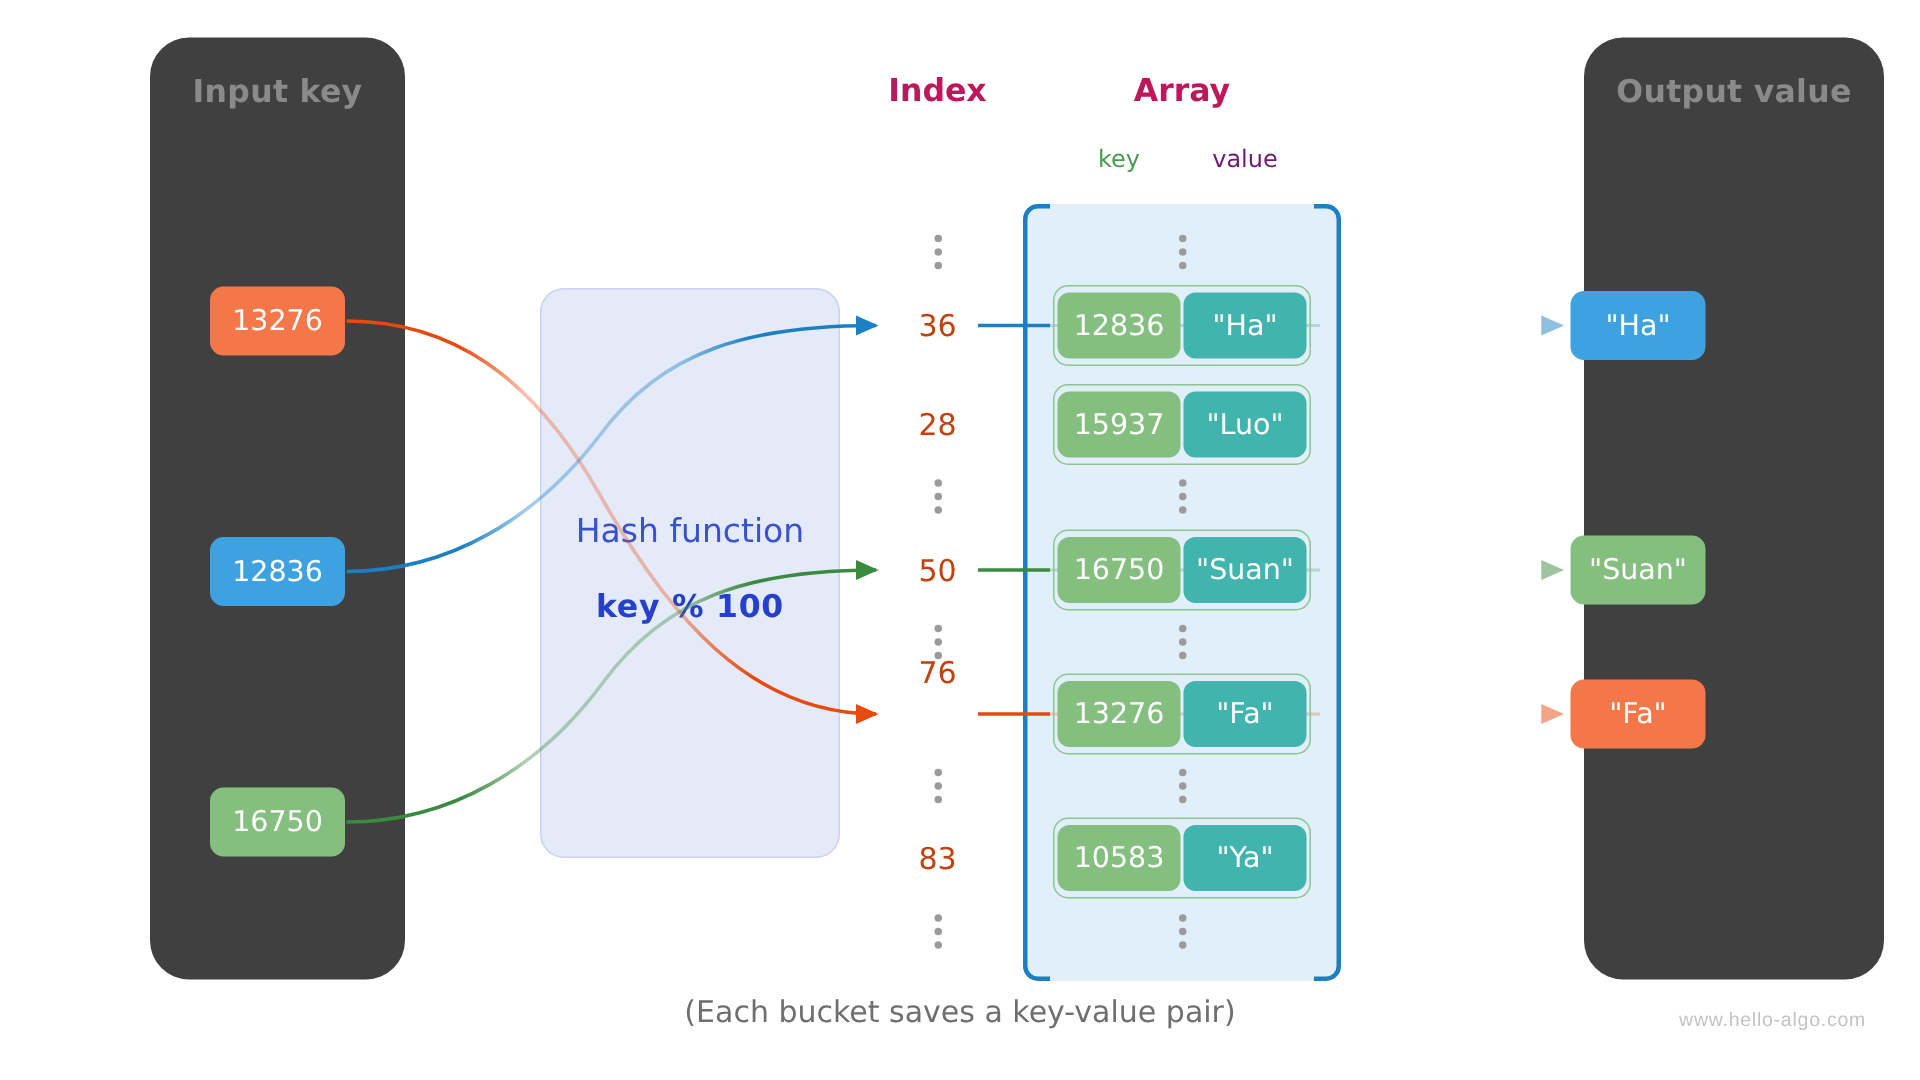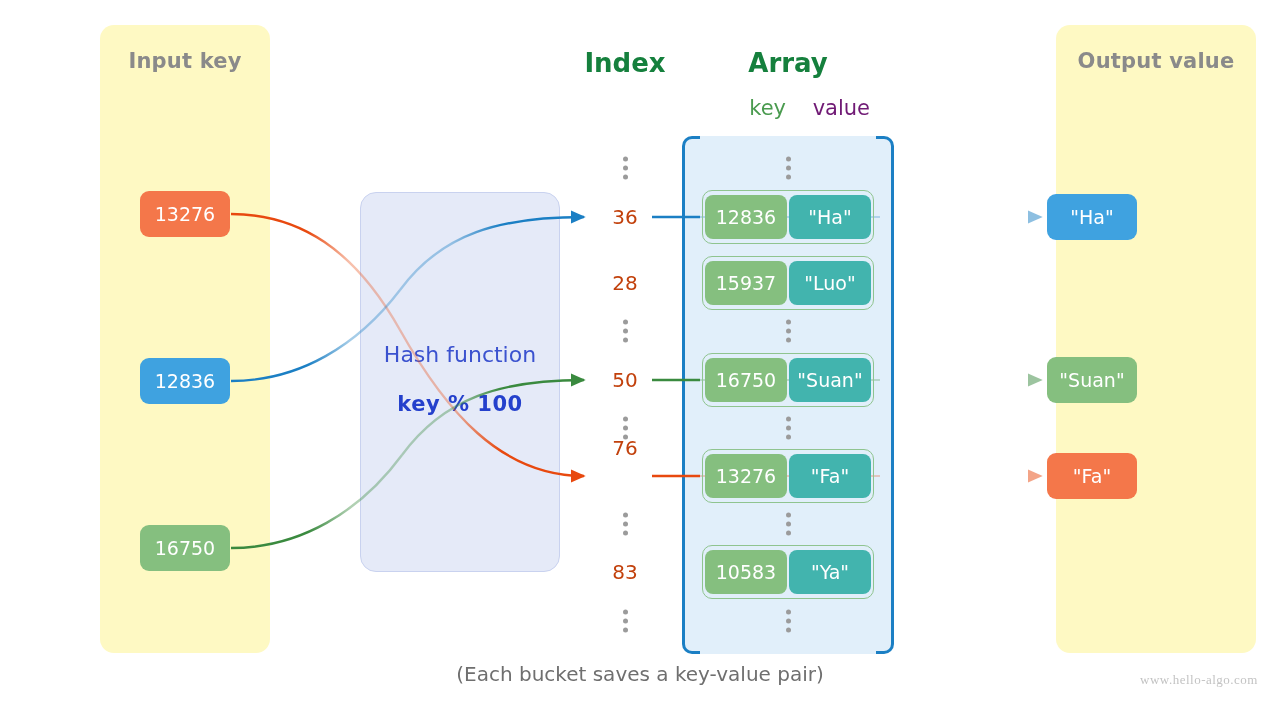--- a/index.html
+++ b/index.html
@@ -18,22 +18,22 @@
   #stage {
     position: absolute;
     left: 0; top: 0;
     width: 1280px;
     height: 720px;
   }
 
   
   .side-panel {
     position: absolute;
-    background: #fef9c3;
-    border-radius: 14px;
+    background: #404040;
+    border-radius: 26px;
   }
   #input-panel  { left: 100px; top: 25px; width: 170px; height: 628px; }
   #output-panel { left: 1056px; top: 25px; width: 200px; height: 628px; }
 
   .panel-title {
     position: absolute;
     width: 100%;
     top: 24px;
     text-align: center;
     font-size: 21px;
@@ -67,32 +67,32 @@
     text-align: center;
     font-size: 21px;
     font-weight: bold;
     color: #2440cc;
     letter-spacing: .5px;
   }
 
   
   .col-header {
     position: absolute;
-    font-size: 26px;
+    font-size: 21px;
     font-weight: bold;
-    color: #15803d;
+    color: #be185d;
     text-align: center;
   }
   #index-header { left: 565px; top: 48px; width: 120px; }
   #array-header { left: 728px; top: 48px; width: 120px; }
 
   .sub-header {
     position: absolute;
-    font-size: 21px;
-    text-align: right;
+    font-size: 16px;
+    text-align: center;
   }
   #key-header   { left: 706px; top: 96px; width: 80px; color: #4a9b4f; }
   #value-header { left: 790px; top: 96px; width: 80px; color: #701a75; }
 
   
   #array-bg {
     position: absolute;
     left: 682px; top: 136px;
     width: 212px; height: 518px;
     background: #e1effa;
@@ -213,22 +213,22 @@
   #caption {
     position: absolute;
     left: 0; top: 662px;
     width: 1280px;
     text-align: center;
     font-size: 20px;
     color: #6f6f6f;
   }
   #watermark {
     position: absolute;
-    right: 22px; top: 672px;
-    font-family: Liberation Serif, serif;
+    right: 36px; top: 672px;
+    font-family: Liberation Sans, sans-serif;
     font-size: 13px;
     color: #c3c3c3;
     letter-spacing: .5px;
   }
 </style>
 </head>
 <body>
 
 <div id="stage">
 

